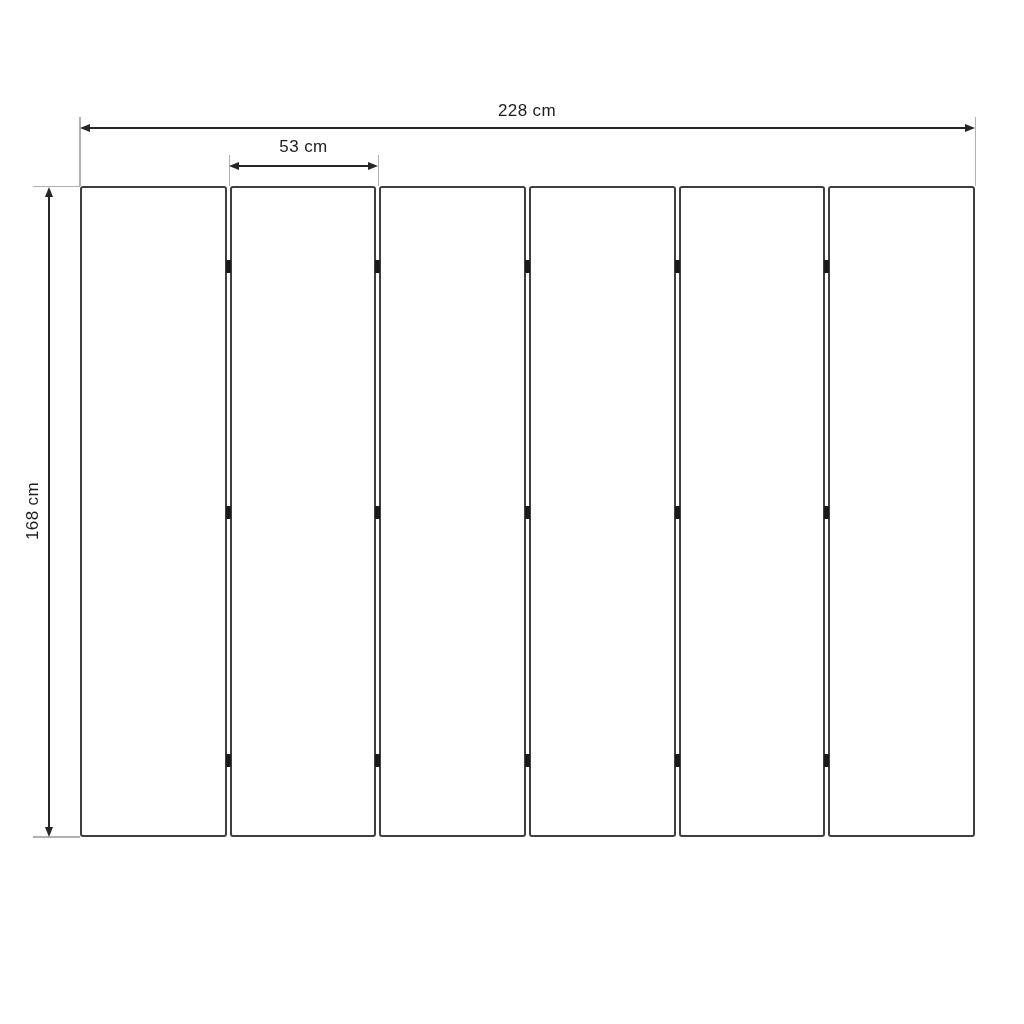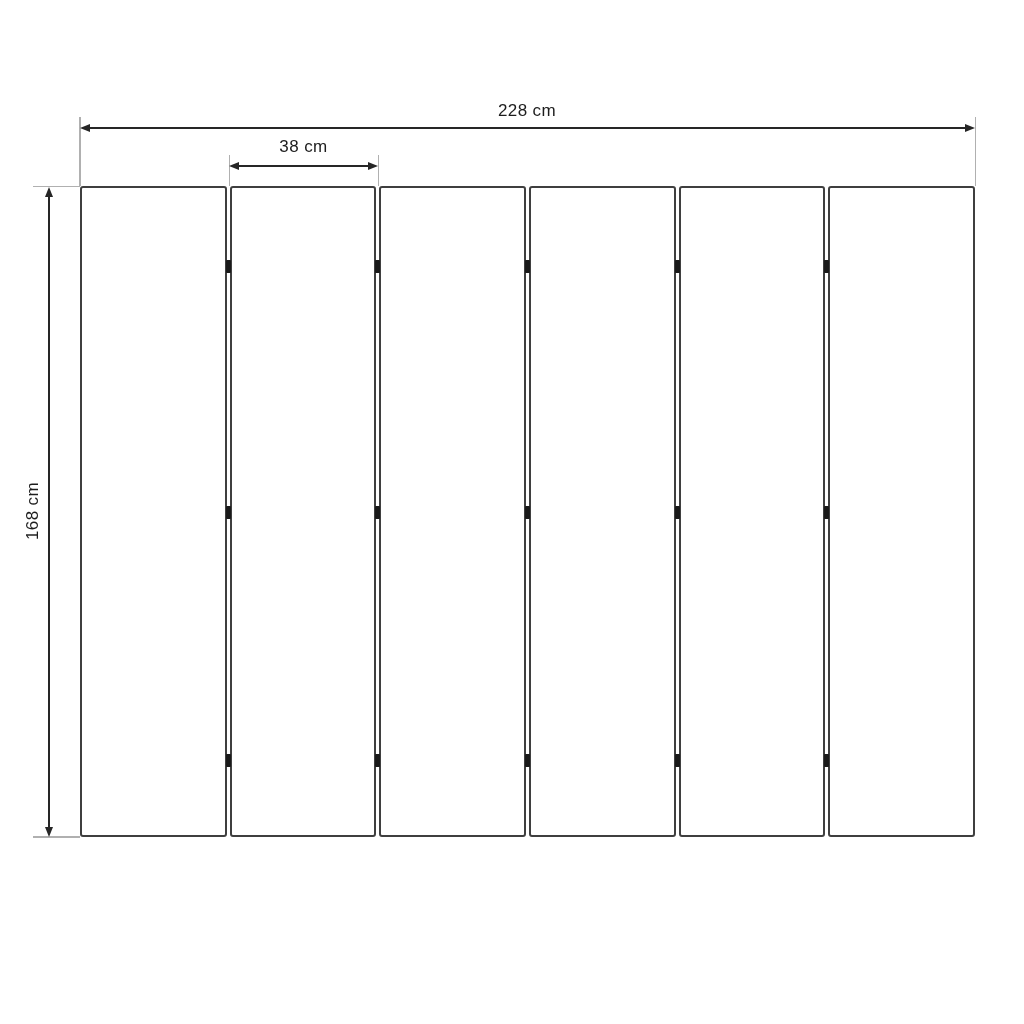--- a/index.html
+++ b/index.html
@@ -61,21 +61,21 @@
   <div>
     <span class="label" style="left:427px;top:101px;width:200px">228 cm</span>
     <div class="ext" style="left:79px;top:117px;width:1.5px;height:69px"></div>
     <div class="ext" style="left:974.5px;top:117px;width:1.5px;height:69px"></div>
     <div class="dline" style="left:89px;top:127px;width:877px;height:2px"></div>
     <div class="arr arr-left" style="left:80px;top:124px"></div>
     <div class="arr arr-right" style="left:965px;top:124px"></div>
   </div>
 
   <div>
-    <span class="label" style="left:229px;top:137px;width:149px">38 cm</span>
+    <span class="label" style="left:229px;top:137px;width:149px">53 cm</span>
     <div class="ext" style="left:228.5px;top:155px;width:1.5px;height:31px"></div>
     <div class="ext" style="left:377.5px;top:155px;width:1.5px;height:31px"></div>
     <div class="dline" style="left:238px;top:165px;width:131px;height:2px"></div>
     <div class="arr arr-left" style="left:229px;top:162px"></div>
     <div class="arr arr-right" style="left:368px;top:162px"></div>
   </div>
 
   <div>
     <span class="label label-rot" style="left:-17px;top:500px;width:100px;height:22px;line-height:22px">168 cm</span>
     <div class="ext" style="left:33px;top:185.5px;width:47px;height:1.5px"></div>

